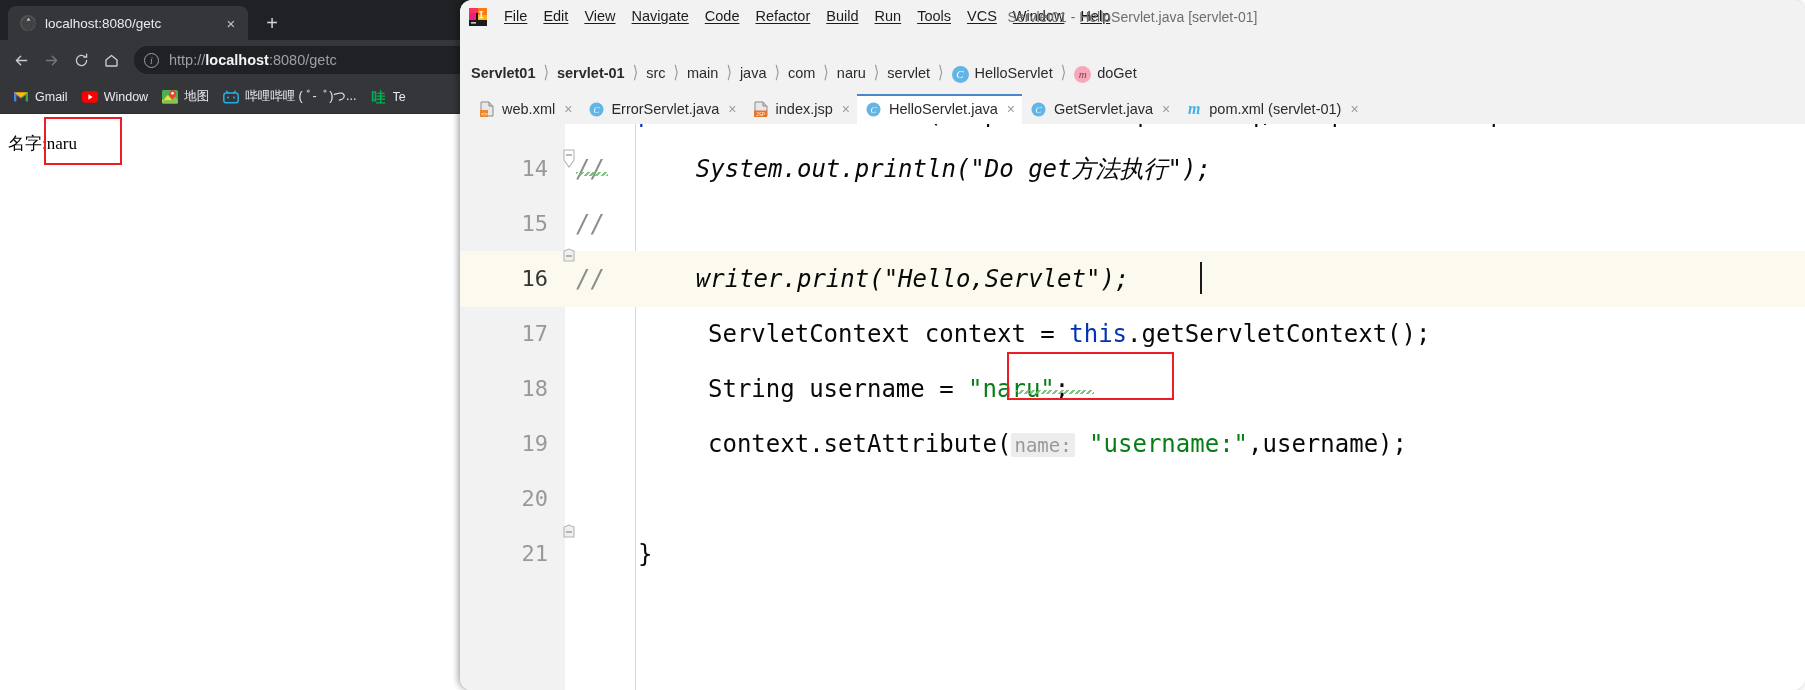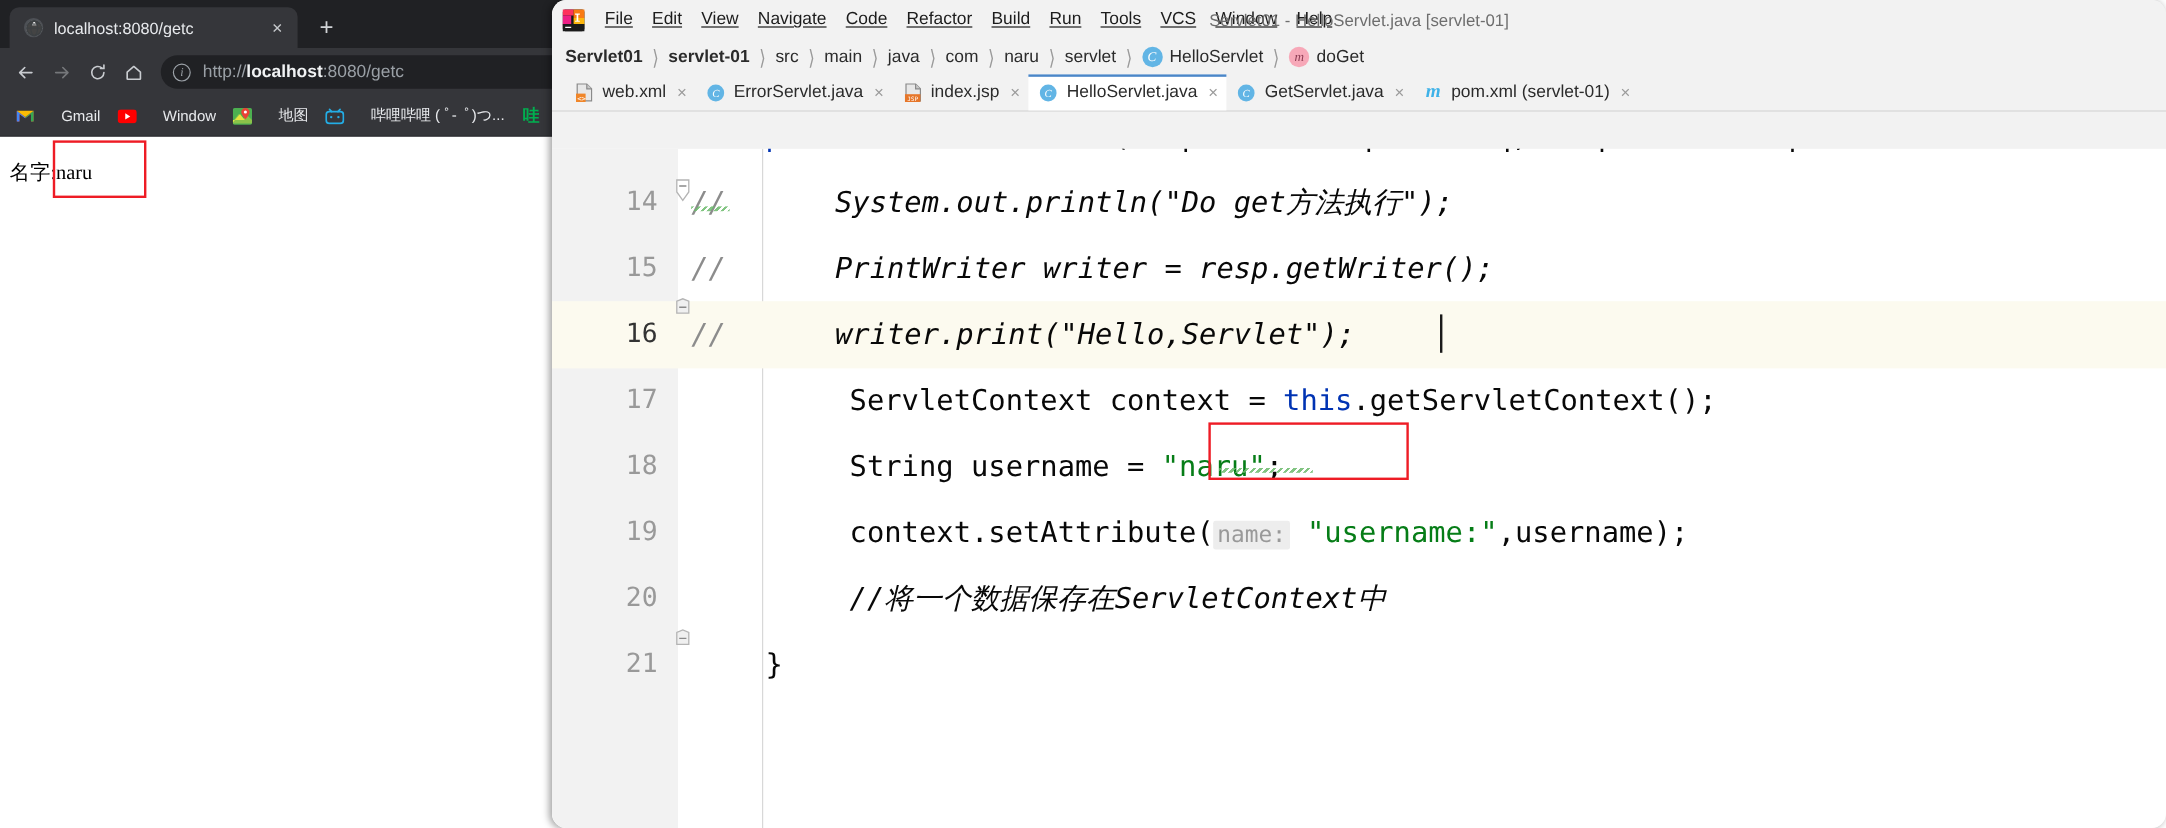--- a/index.html
+++ b/index.html
@@ -79,21 +79,21 @@
   .bm {
     display:flex; align-items:center; height:24px; padding:0 7px;
     color:#e8eaed; font-size:12.5px; white-space:nowrap; flex:0 0 auto;
   }
   .bm-ico {
     width:16px; height:16px; margin-right:6px; flex:0 0 16px;
     display:flex; align-items:center; justify-content:center;
     font-size:12px; line-height:1;
   }
   .bm-ico svg { display:block; }
-  .bm-label { overflow:hidden; text-overflow:ellipsis;margin-left:16px; }
+  .bm-label { overflow:hidden; text-overflow:ellipsis; }
 
   .chrome-page {
     position:absolute; left:0; top:114px; right:0; bottom:0;
     background:#ffffff;
   }
   .page-text {
     position:absolute; left:8px; top:18px;
     font-family:Liberation Serif, serif; font-size:17px; color:#000;
     white-space:nowrap;
   }
@@ -122,22 +122,22 @@
     font-size:14.5px; color:#1c1c1c; padding:3px 8px; white-space:nowrap;
     line-height:1;
   }
   .menu-item u { text-decoration:underline; text-underline-offset:2px; }
   .idea-wintitle {
     position:absolute; left:0; right:0; text-align:center;
     font-size:14px; color:#6e6e6e; pointer-events:none;
   }
 
   .idea-breadcrumb {
-    height:29px; background:#f2f2f2; display:flex; align-items:center;
-    padding-left:11px; font-size:14.5px; color:#2b2b2b;
+    height:29px; background:#f2f2f2; display:flex; 
+    padding-left:11px; font-size:14.5px; color:#2b2b2b;margin-top:32px;
   }
   .crumb { white-space:nowrap; }
   .crumb.bold { font-weight:700; }
   .crumb-sep {
     color:#9a9a9a; margin:0 8px; font-size:14px; transform:scaleY(1.25);
     display:inline-block;
   }
   .crumb-badge {
     width:17px; height:17px; border-radius:50%; margin-right:6px;
     display:inline-flex; align-items:center; justify-content:center;
@@ -481,21 +481,20 @@
           <svg width="20" height="22" viewBox="0 0 20 22">
               <path d="M5 2h10v10l-5 7-5-7z" fill="#fff" stroke="#b4b4b4" stroke-width="1.1"></path>
               <path d="M7 7h6" stroke="#8a8a8a" stroke-width="1.2"></path>
             </svg>
         </div>
         <div class="squiggle" style="left:116px; top:48px; width:32px;"></div>
 
         <div class="row" style="top:72px;">
           <span class="lineno">15</span>
           <span class="cmt-marker">//</span>
-          <span class="code cmt">    PrintWriter writer = resp.getWriter();</span>
         </div>
 
         <div class="row caret current" style="top:127px;">
           <span class="lineno">16</span>
           <span class="cmt-marker">//</span>
           <span class="code cmt">    writer.print("Hello,Servlet");</span>
         </div>
         <div class="fold-ico" style="top:124px;">
           <svg width="20" height="22" viewBox="0 0 20 22">
               <path d="M5 13h10V3l-5-2-5 2z" fill="#f0f0f0" stroke="#b4b4b4" stroke-width="1.1"></path>
@@ -516,21 +515,20 @@
         <div class="redbox-code" style="left:547px; top:228px; width:167px; height:48px;"></div>
         <div class="squiggle" style="left:556px; top:266px; width:78px;"></div>
 
         <div class="row" style="top:292px;">
           <span class="lineno">19</span>
           <span class="code" style="left:248px;"><span>context.setAttribute(</span><span class="hint">name:</span><span class="str"> "username:"</span><span>,username);</span></span>
         </div>
 
         <div class="row" style="top:347px;">
           <span class="lineno">20</span>
-          <span class="code cmt" style="left:248px;">//将一个数据保存在ServletContext中</span>
         </div>
 
         <div class="row" style="top:402px;">
           <span class="lineno">21</span>
           <span class="code" style="left:178px;">}</span>
         </div>
         <div class="fold-ico" style="top:400px;">
           <svg width="20" height="22" viewBox="0 0 20 22">
               <path d="M5 13h10V3l-5-2-5 2z" fill="#f0f0f0" stroke="#b4b4b4" stroke-width="1.1"></path>
               <path d="M7 8h6" stroke="#8a8a8a" stroke-width="1.2"></path>

